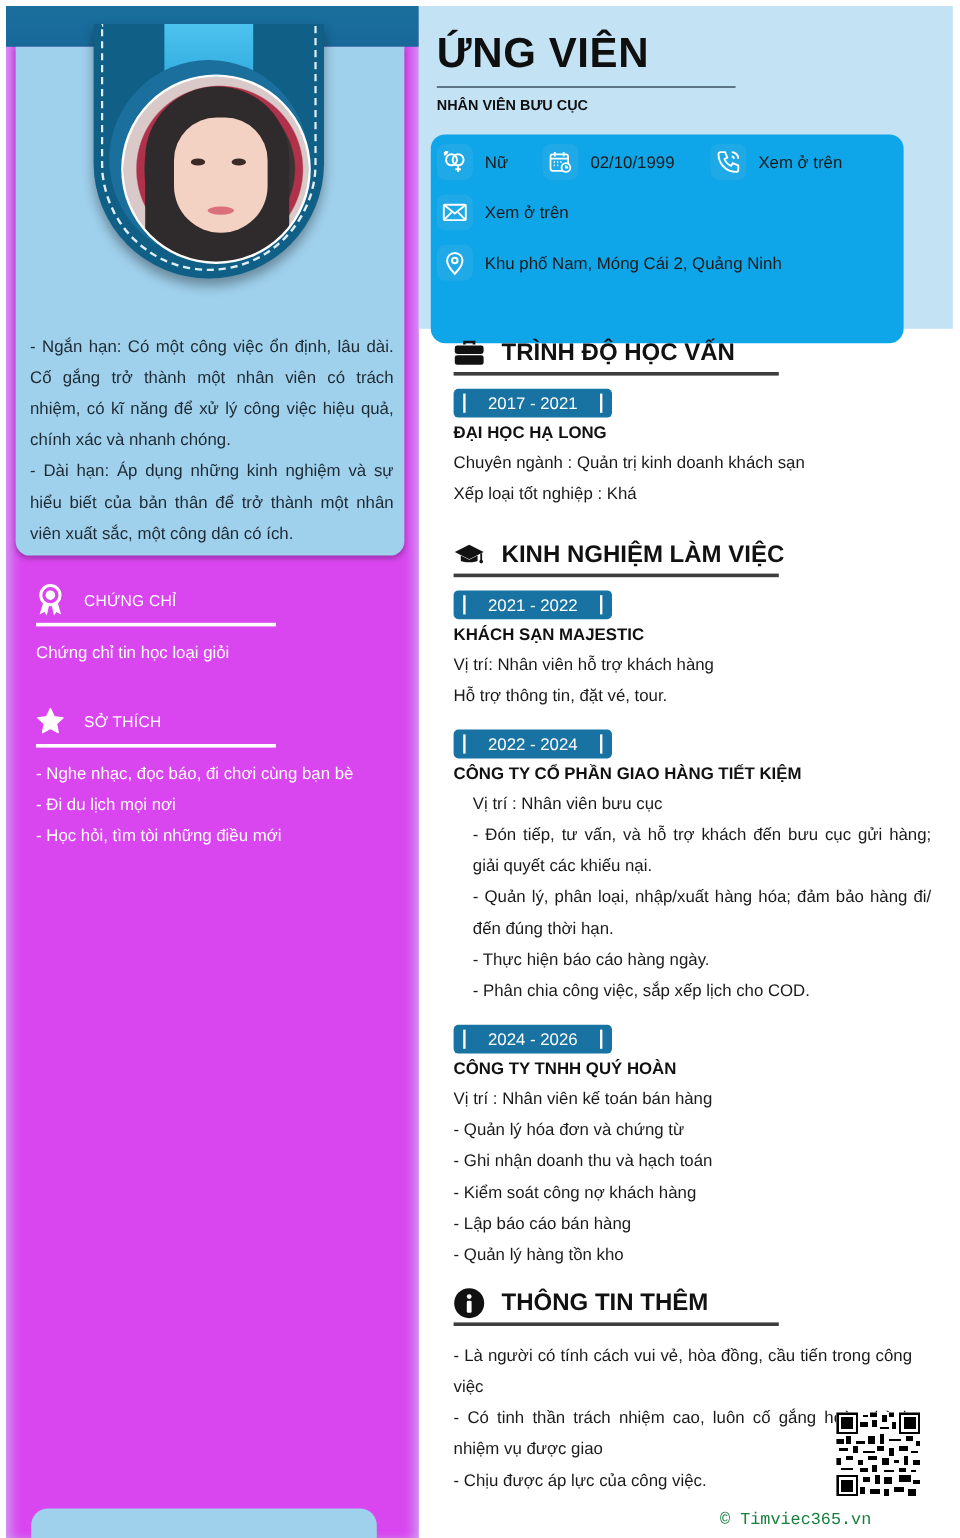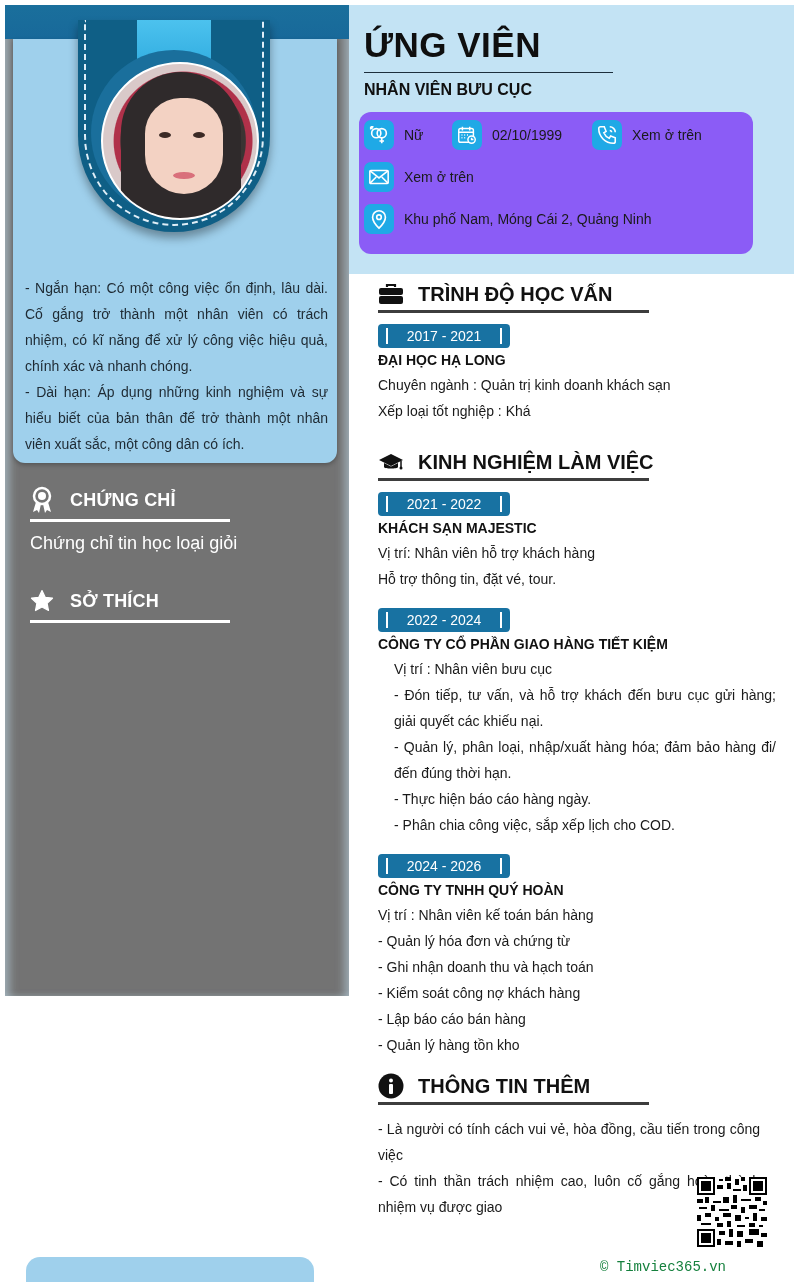--- a/index.html
+++ b/index.html
@@ -1,22 +1,22 @@
 <!DOCTYPE html>
 <html><head>
 <meta charset="utf-8">
 <style>
   * { box-sizing: border-box; margin: 0; padding: 0; }
   html, body { width: 800px; height: 1282px; background: #ffffff; overflow: hidden; }
   body { font-family: "Liberation Sans", "DejaVu Sans", sans-serif; color: #1a1a1a; position: relative; }
 
   
   .sidebar {
-    position: absolute; left: 5px; top: 5px; width: 344px; height: 991px;
-    background: #737373;
+    position: absolute; left: 5px; top: 5px; width: 344px; height: 1277px;
+    background: #d946ef;
     box-shadow: inset 8px 0 10px -4px rgba(200,230,245,0.55), inset -8px 0 10px -4px rgba(200,230,245,0.55);
   }
   .sidebar-topbar { position: absolute; left: 0; top: 0; width: 344px; height: 34px; background: linear-gradient(#1a6f9c,#18699a); }
   .objective-card {
     position: absolute; left: 8px; top: 34px; width: 324px; height: 424px;
     background: #9fd0ec; border-radius: 0 0 12px 12px;
     box-shadow: 0 2px 4px rgba(0,0,0,0.25);
   }
   .ribbon {
     position: absolute; left: 73px; top: 15px; width: 192px; height: 212px;
@@ -47,38 +47,38 @@
   .lips { position:absolute; left:70px; top:108px; width:22px; height:7px; background:#d9707b; border-radius:50%; }
 
   .objective-text {
     position: absolute; left: 20px; top: 270px; width: 303px;
     font-size: 14px; line-height: 26px; color: #1e2a33; text-align: justify;
   }
 
   .side-section { position: absolute; left: 25px; width: 300px; color: #ffffff; }
   .side-heading { display: flex; align-items: center; height: 30px; }
   .side-heading .icon { width: 24px; height: 28px; margin-right: 16px; display:flex; align-items:center; justify-content:center; }
-  .side-heading .title { font-size: 18px; font-weight: bold; letter-spacing: 0.2px; }
+  .side-heading .title { font-size: 13px; font-weight: normal; letter-spacing: 0.2px; }
   .side-rule { width: 200px; height: 3px; background: #ffffff; margin-top: 4px; }
-  .side-list { margin-top: 8px; font-size: 18px; line-height: 26px; }
+  .side-list { margin-top: 8px; font-size: 14px; line-height: 26px; }
   .side-tab-bottom {
     position: absolute; left: 26px; top: 1257px; width: 288px; height: 30px;
     background: #9fd0ec; border-radius: 14px 14px 0 0;
   }
 
   
   .header {
     position: absolute; left: 349px; top: 5px; width: 445px; height: 269px; background: #c3e3f4;
   }
   .name { position:absolute; left: 15px; top: 20px; font-size: 35px; font-weight: bold; color: #0f0f0f; letter-spacing: 0.5px; }
   .name-rule { position:absolute; left: 15px; top: 67px; width: 249px; height: 1px; background: #1c2f3c; }
-  .job-title { position:absolute; left: 15px; top: 76px; font-size: 16px; font-weight: bold; color: #101010; }
+  .job-title { position:absolute; left: 15px; top: 76px; font-size: 12px; font-weight: bold; color: #101010; }
   .info-card {
-    position:absolute; left: 10px; top: 107px; width: 394px; height: 142px;
-    background: #8b5cf6; border-radius: 12px;
+    position:absolute; left: 10px; top: 107px; width: 394px; height: 174px;
+    background: #0ea5e9; border-radius: 12px;
   }
   .info-item { position:absolute; display:flex; align-items:center; font-size: 14px; color:#1a1a1a; }
   .info-icon {
     width: 30px; height: 30px; border-radius: 7px; background: #1fa9e6;
     display:flex; align-items:center; justify-content:center; margin-right: 10px;
   }
 
   
   .main { position:absolute; left: 378px; top: 278px; width: 382px; }
   .sec-heading { position:absolute; left: 0; display:flex; align-items:center; height: 30px; }
@@ -141,20 +141,25 @@
   <div class="side-section" style="top:581px;">
     <div class="side-heading">
       <span class="icon">
         <svg width="26" height="26" viewBox="0 0 24 24">
             <path d="M12 1.5l3.2 6.8 7.3.9-5.4 5 1.4 7.3L12 17.9 5.5 21.5l1.4-7.3-5.4-5 7.3-.9z" fill="#fff" stroke="#fff" stroke-linejoin="round" stroke-width="1.2"></path>
           </svg>
       </span>
       <span class="title">SỞ THÍCH</span>
     </div>
     <div class="side-rule"></div>
+    <div class="side-list">
+      <div>- Nghe nhạc, đọc báo, đi chơi cùng bạn bè</div>
+      <div>- Đi du lịch mọi nơi</div>
+      <div>- Học hỏi, tìm tòi những điều mới</div>
+    </div>
   </div>
 </div>
 <div class="side-tab-bottom"></div>
 
 <div class="header">
   <div class="name">ỨNG VIÊN</div>
   <div class="name-rule"></div>
   <div class="job-title">NHÂN VIÊN BƯU CỤC</div>
 
   <div class="info-card">
@@ -286,20 +291,21 @@
           <circle cx="13" cy="7.5" r="2" fill="#fff"></circle>
           <rect x="11" y="11" width="4" height="10" rx="1" fill="#fff"></rect>
         </svg>
     </span>
     <span class="title">THÔNG TIN THÊM</span>
   </div>
   <div class="sec-rule" style="top:824px;"></div>
   <div class="lines" style="top:838px;">
     <div>- Là người có tính cách vui vẻ, hòa đồng, cầu tiến trong công việc</div>
     <div>- Có tinh thần trách nhiệm cao, luôn cố gắng hoàn thành nhiệm vụ được giao</div>
+    <div>- Chịu được áp lực của công việc.</div>
   </div>
 </div>
 
 <div class="qr">
   <svg width="70" height="70" viewBox="0 0 35 35" shape-rendering="crispEdges">
     <rect width="35" height="35" fill="#fff"></rect>
     <g fill="#000">
       <rect x="0" y="0" width="9" height="9"></rect>
         <rect x="1" y="1" width="7" height="7" fill="#fff"></rect>
         <rect x="2" y="2" width="5" height="5"></rect>

